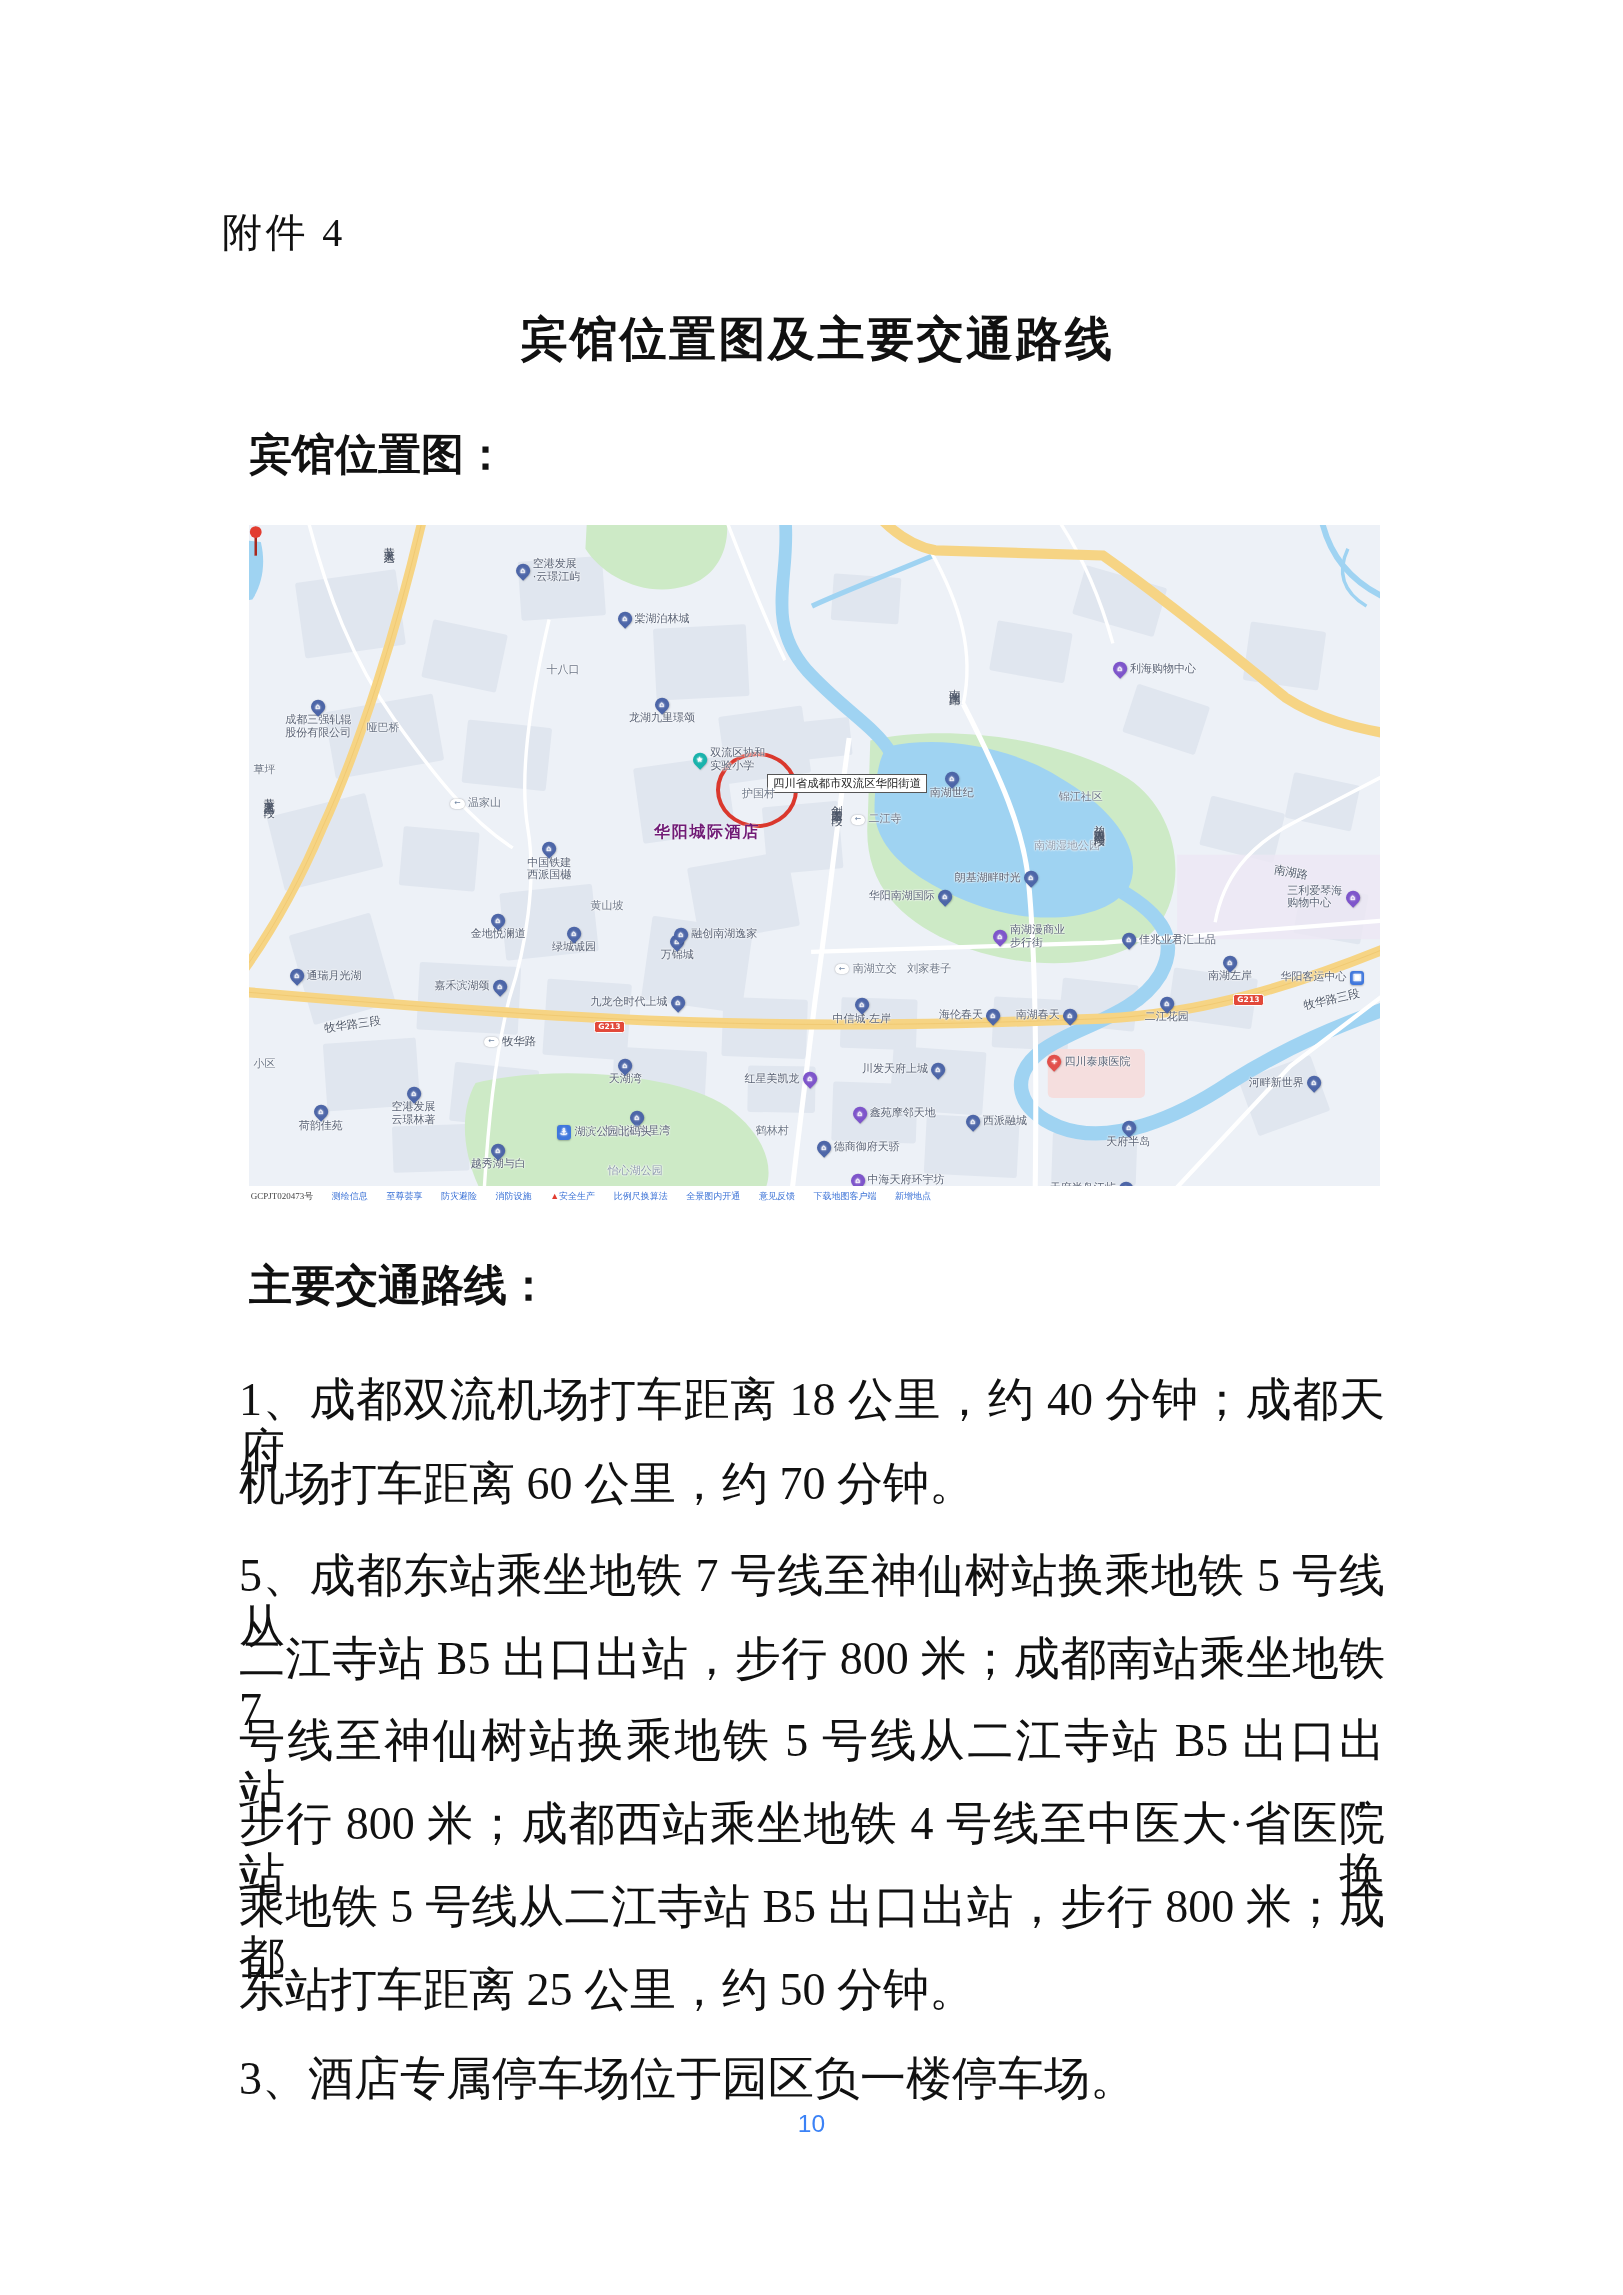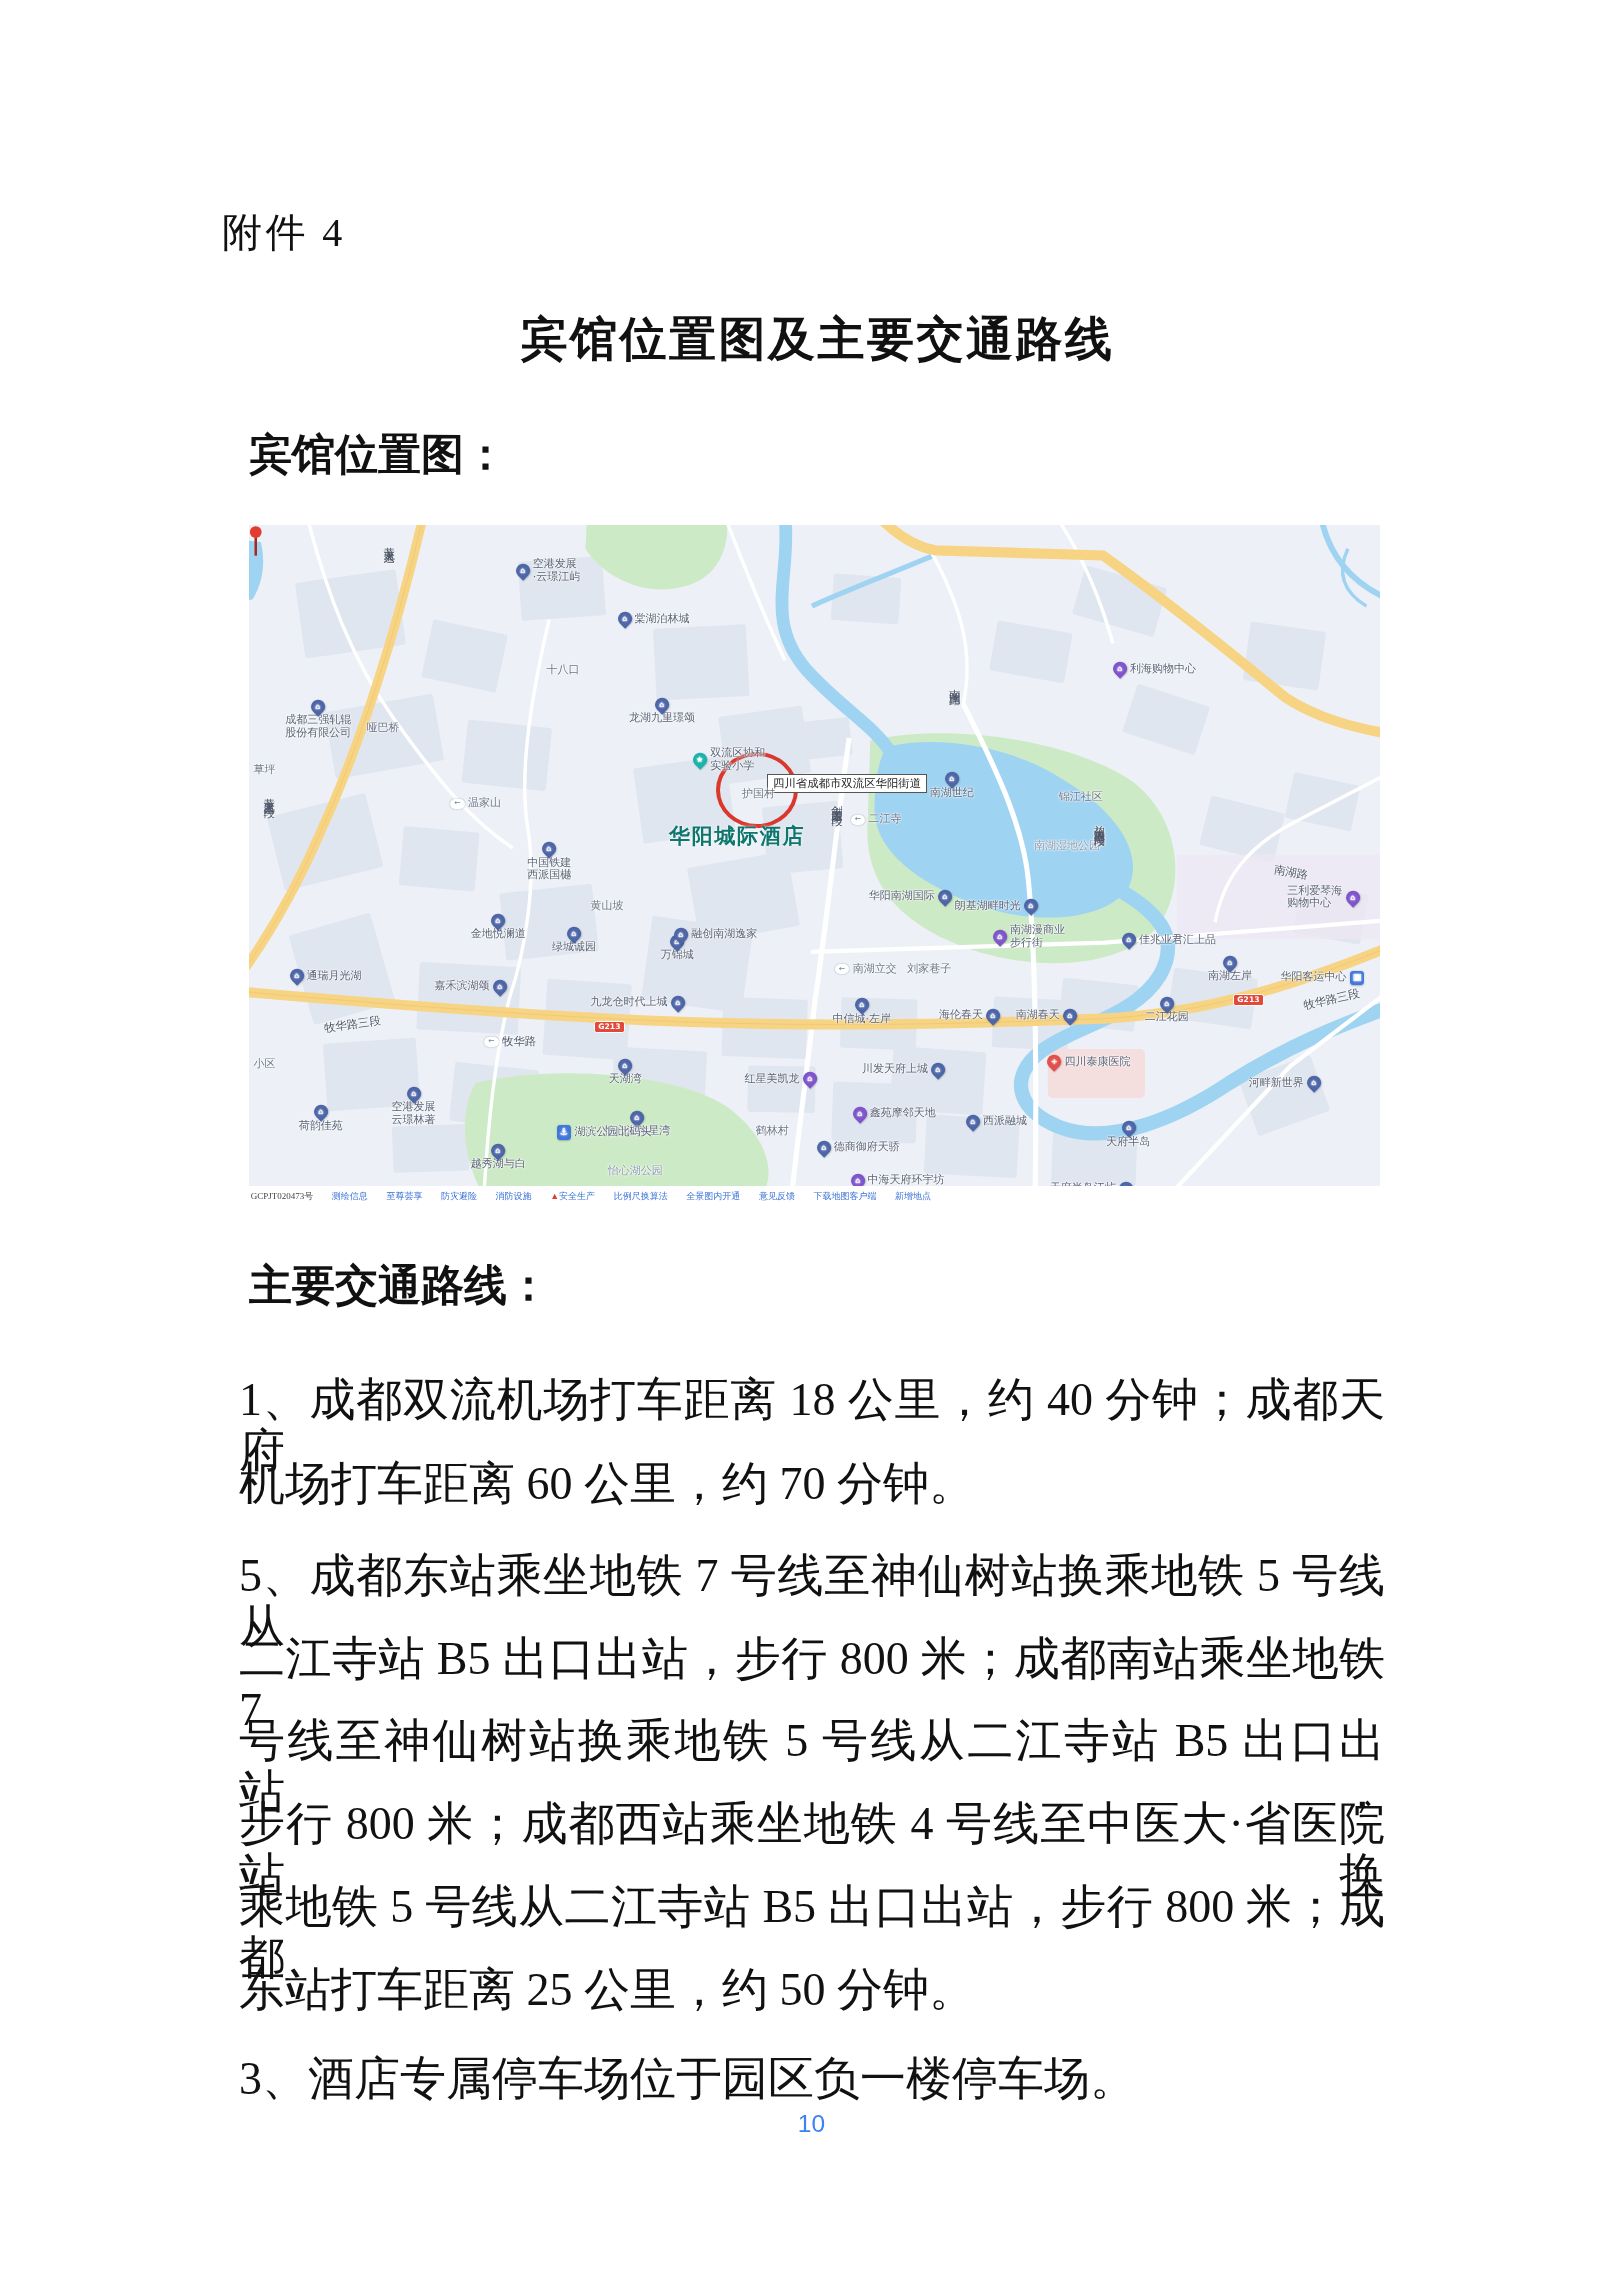--- a/index.html
+++ b/index.html
@@ -39,21 +39,21 @@
       background:#3f77dd;color:#fff;font-size:9.3px;flex:none;box-shadow:0 0.8px 1.7px rgba(0,0,0,.25);}
   .pill{display:inline-flex;align-items:center;justify-content:center;width:14.4px;height:10px;border-radius:5px;
         background:#fff;color:#7287a3;font-size:7.6px;flex:none;box-shadow:0 0 1.7px rgba(0,0,0,.35);}
   .badge{position:absolute;background:#e2493a;color:#fff;font-size:7.6px;font-weight:bold;
          padding:0.8px 3.4px;border-radius:2.5px;border:0.8px solid #fff;line-height:8.5px;}
   #red-circle{position:absolute;left:467px;top:227px;width:74px;height:68px;border:4.2px solid #da382d;
               border-radius:50%;background:transparent;}
   #red-pin{position:absolute;left:497px;top:245px;width:13.5px;height:36px;}
   #pin-callout{position:absolute;left:518px;top:249px;background:#fff;border:1.7px solid #555;
                font-size:11.4px;color:#222;padding:0.8px 5px;line-height:15px;text-shadow:none;}
-  #hotel-label{position:absolute;left:420px;top:297px;font-size:21px;font-weight:bold;color:#0f766e;
+  #hotel-label{position:absolute;left:405px;top:297px;font-size:16px;font-weight:bold;color:#701a75;
                letter-spacing:1.7px;text-shadow:0 0 2.5px #fff;}
   #attr{position:absolute;left:1.7px;top:665px;width:1128px;font-size:9px;color:#3b72d6;
         display:flex;gap:18.6px;filter:blur(0.5px);white-space:nowrap;overflow:hidden;}
   #attr .dark{color:#444;}
   #attr .warn{color:#e23c30;}
 </style>
 </head>
 <body>
 
 <div id="page">
@@ -352,21 +352,21 @@
           <span class="pin b">
             <i>⌂</i>
           </span>
         </div>
         <div class="mp poi" style="left: 65.8%; top: 60.4%;">
           <span class="pin p">
             <i>⌂</i>
           </span>
           <span>南湖漫商业<br>步行街</span>
         </div>
-        <div class="mp poi" style="left: 62.4%; top: 52.4%; margin-top: 28px;">
+        <div class="mp poi" style="left: 62.4%; top: 52.4%;">
           <span>朗基湖畔时光</span>
           <span class="pin b">
             <i>⌂</i>
           </span>
         </div>
         <div class="mp roadlbl vert" style="left: 51.4%; top: 41%;">
           <span>剑南大道南二段</span>
         </div>
         <div class="mp roadlbl vert" style="left: 74.6%; top: 44%;">
           <span>益州大道南湖段</span>

